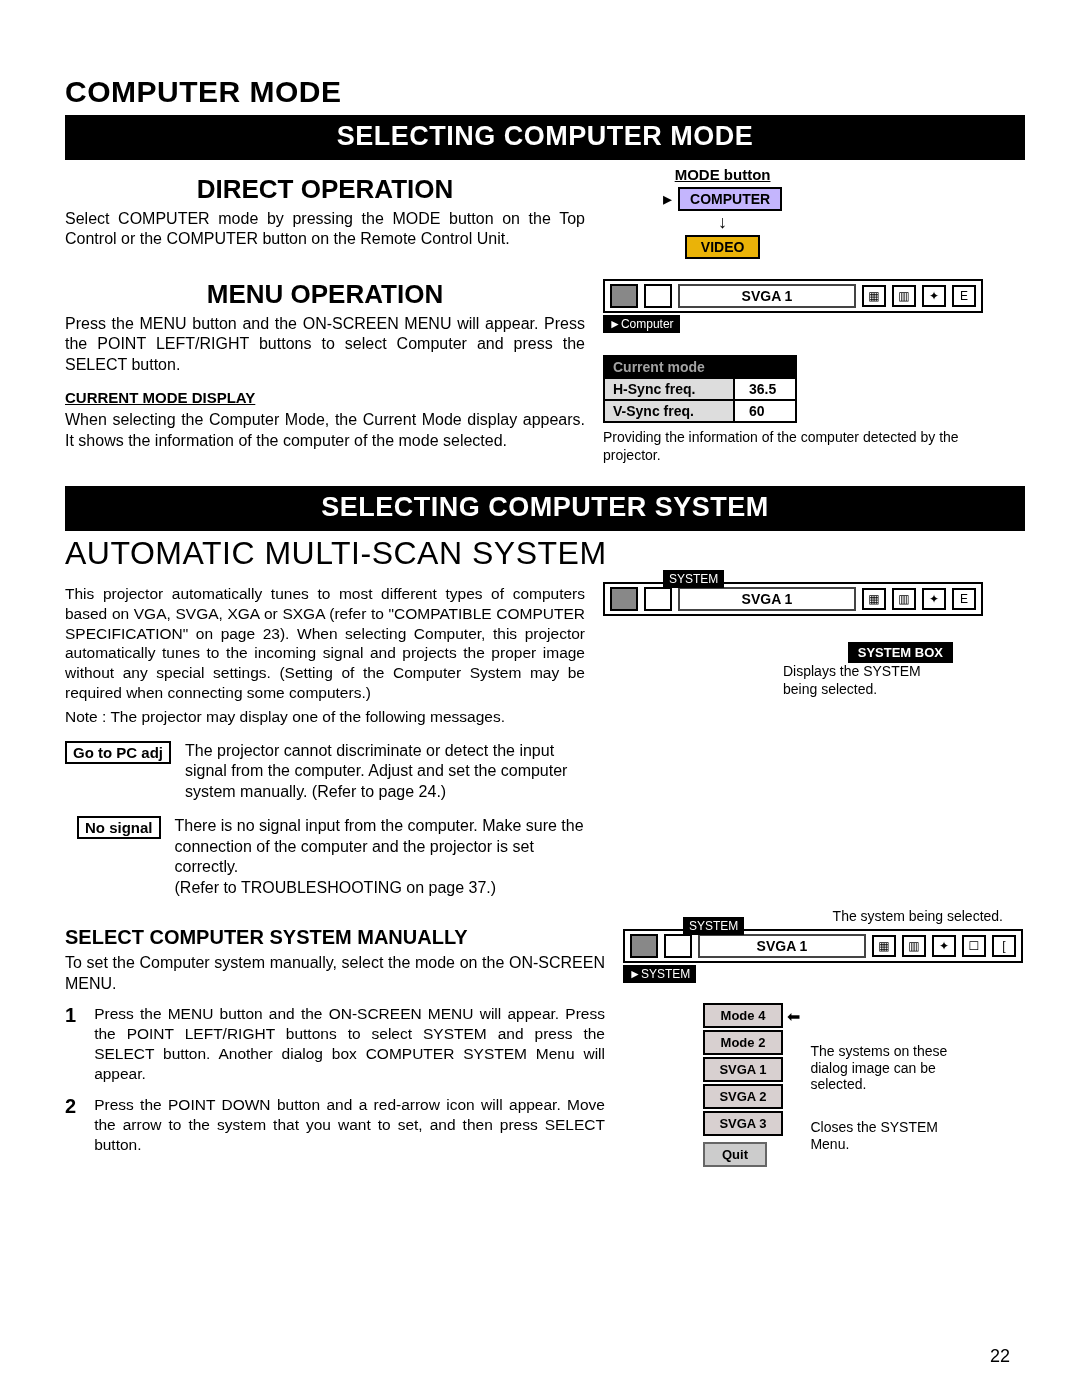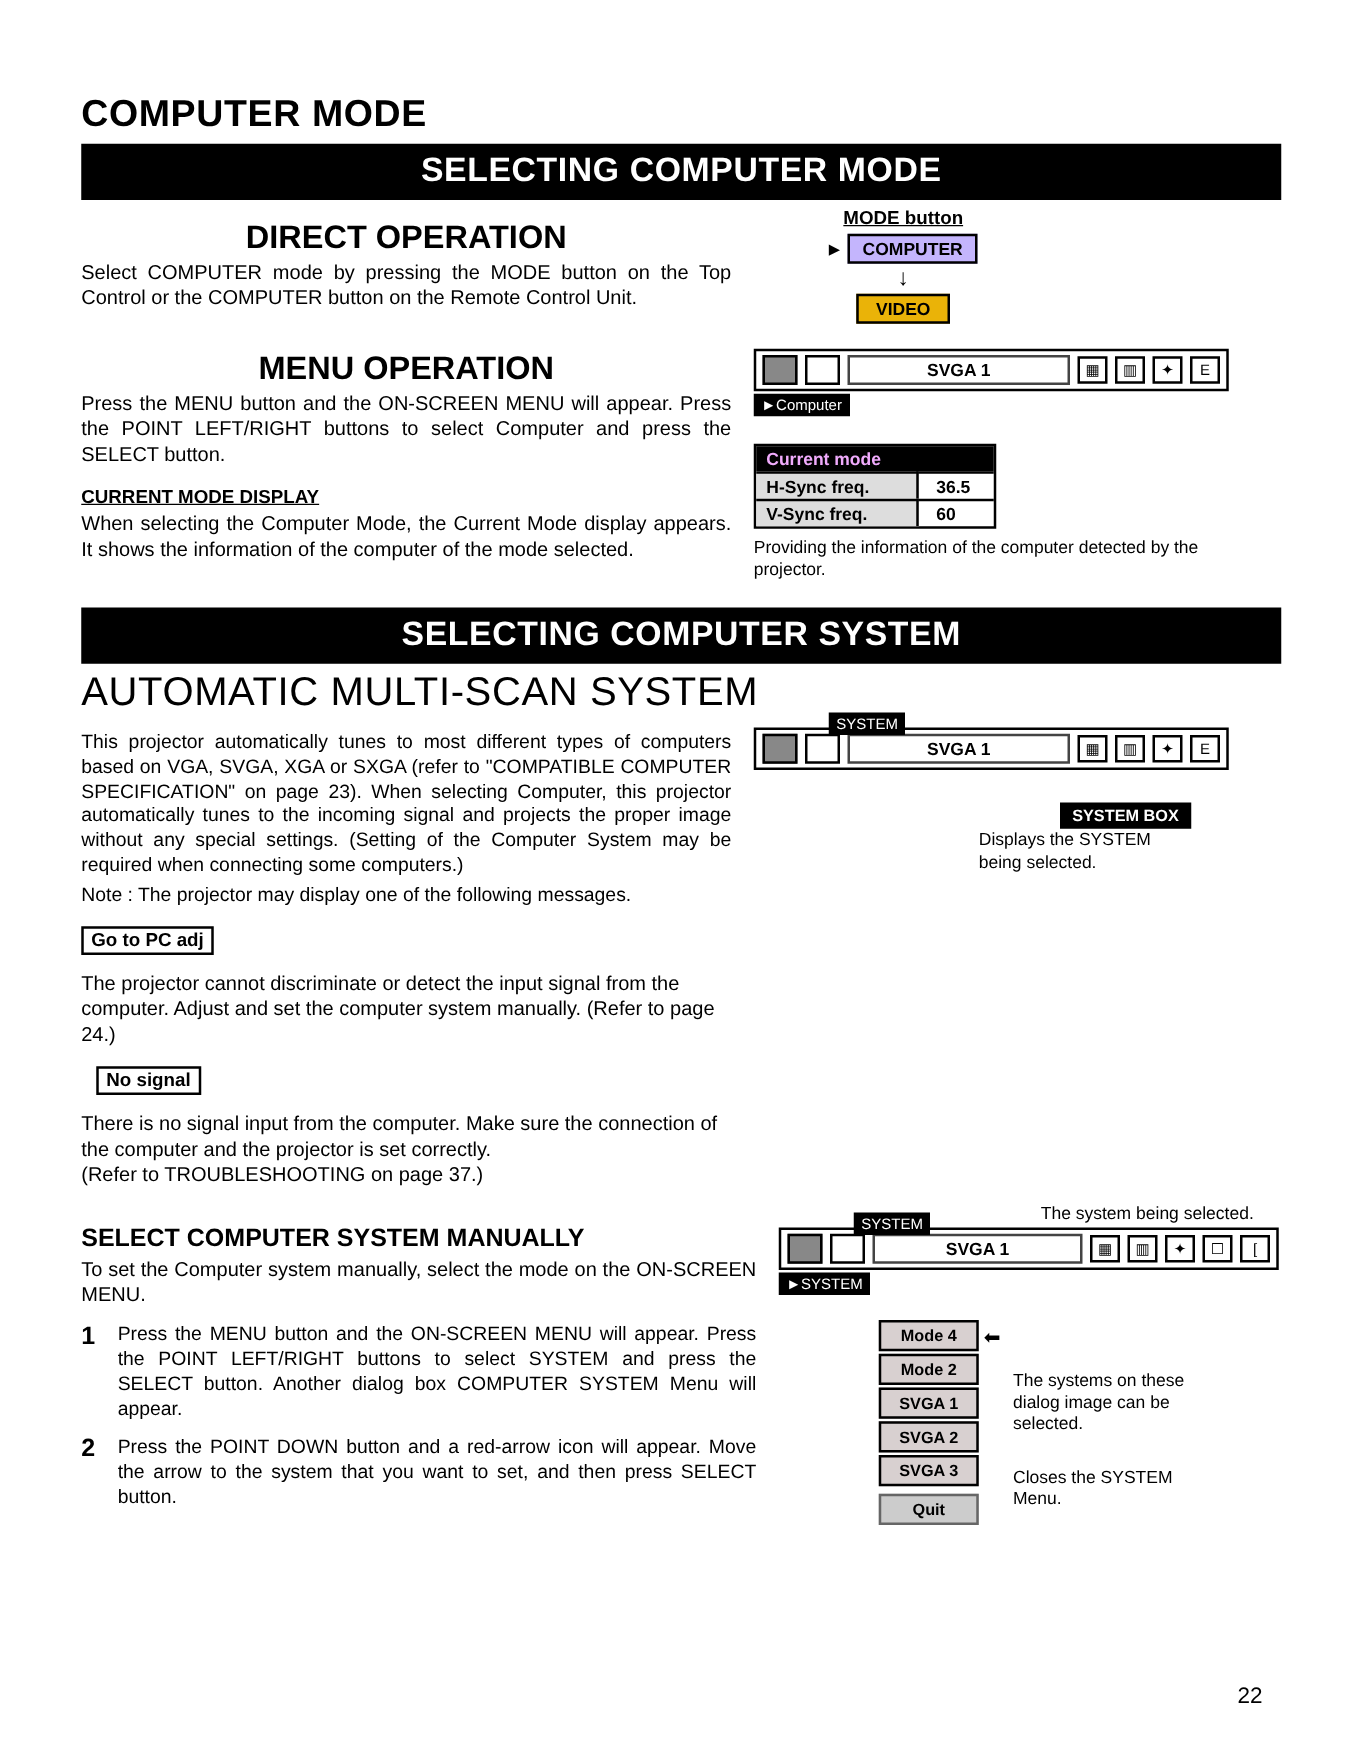--- a/index.html
+++ b/index.html
@@ -20,21 +20,21 @@
   }
   .two-col { display: flex; gap: 18px; }
   .left { flex: 1 1 auto; }
   .right { flex: 0 0 auto; }
   .sec-head { font-size: 26px; font-weight: bold; margin-top: 14px; }
   .body { font-size: 16px; line-height: 1.28; margin-top: 4px; text-align: justify; }
   .subhead { font-size: 15px; font-weight: bold; text-decoration: underline; margin-top: 14px; }
   .subhead2 { font-size: 20px; font-weight: bold; margin-top: 18px; }
   .subhead3 { font-size: 32px; font-weight: 400; margin-top: 4px; letter-spacing: 0.5px; }
   .boxed { border: 2px solid #000; padding: 1px 6px; font-weight: bold; font-size: 15px; display: inline-block; }
-  .msg-row { display:flex; gap:14px; margin-top:14px;flex-direction:column; }
+  .msg-row { display:flex; gap:14px; margin-top:14px; }
   .msg-lbl { flex: 0 0 auto; }
   .msg-txt { font-size:16px; line-height:1.28; }
   .step-row { display:flex; gap:18px; margin-top:10px; }
   .step-num { font-size:20px; font-weight:bold; flex:0 0 auto; }
   .step-txt { font-size:15.5px; line-height:1.3; text-align:justify; }
   .pagenum { position:absolute; bottom:30px; right:70px; font-size:18px; }
 
   
   .mb-wrap { text-align:center; }
   .mb-title { font-size:15px; font-weight:bold; text-decoration:underline; }
@@ -45,31 +45,31 @@
 
   .menu-mock { border:2px solid #000; display:flex; align-items:center; gap:6px; padding:3px 5px; background:#fff; width:380px; }
   .mm-ic { width:28px; height:24px; border:2px solid #000; background:#888; }
   .mm-ic.b { background:#fff; }
   .mm-lbl { border:2px solid #444; padding:2px 18px; font-size:14px; font-weight:bold; background:#fff; flex:1; text-align:center; }
   .mm-sm { width:24px; height:22px; border:2px solid #000; font-size:12px; display:flex; align-items:center; justify-content:center; }
   .menu-sub { background:#000; color:#fff; font-size:12px; padding:2px 6px; display:inline-block; margin-top:2px; }
 
   .cm-table { border:2px solid #000; font-size:14px; margin-top:6px; }
   .cm-table div { display:flex; }
-  .cm-h { background:#000; color:#f0abfc; padding:2px 8px; font-weight:bold; width:190px; }
+  .cm-h { background:#000; color:#a3a3a3; padding:2px 8px; font-weight:bold; width:190px; }
   .cm-c1 { border-right:2px solid #000; border-top:2px solid #000; padding:2px 8px; width:130px; background:#ddd; font-weight:bold; }
   .cm-c2 { border-top:2px solid #000; padding:2px 14px; width:60px; text-align:center; font-weight:bold; }
   .note-sm { font-size:14px; line-height:1.25; margin-top:6px; }
 
   .sys-box-lbl { background:#000; color:#fff; font-size:13px; font-weight:bold; padding:3px 10px; display:inline-block; }
   .sys-note { font-size:14px; line-height:1.25; }
 
   .modes { display:inline-block; border:0; margin-top:10px; }
   .mode-item { border:2px solid #000; background:#d8d0d0; font-size:13px; font-weight:bold; padding:3px 14px; margin-bottom:2px; width:80px; text-align:center; }
-  .mode-quit { border:2px solid #666; background:#ccc; font-size:13px; font-weight:bold; padding:3px 14px; width:80px; text-align:center; margin-top:6px; }
+  .mode-quit { border:2px solid #666; background:#ccc; font-size:13px; font-weight:bold; padding:3px 14px; width:64px; text-align:center; margin-top:6px; }
   .ptr { font-size:16px; }
   .callout { font-size:14px; line-height:1.2; }
 </style>
 </head>
 <body>
 
 <div class="page-title">COMPUTER MODE</div>
 
 <div class="black-bar">SELECTING COMPUTER MODE</div>
 

